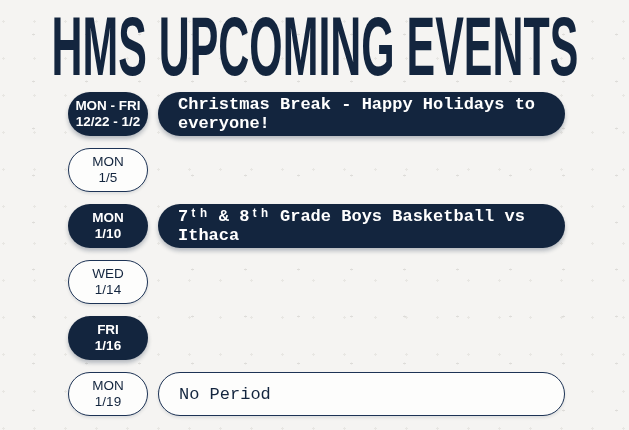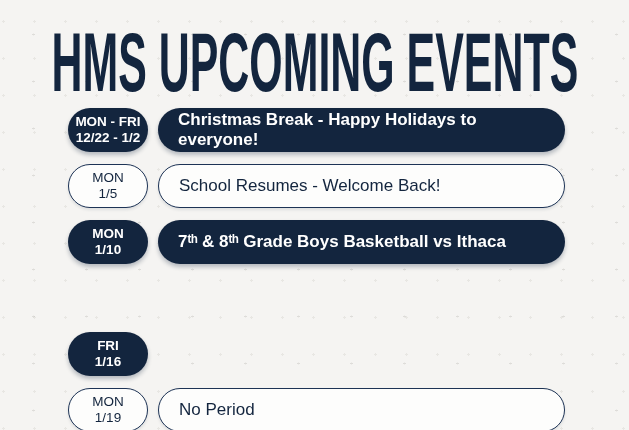--- a/index.html
+++ b/index.html
@@ -15,21 +15,21 @@
     background-image:
       radial-gradient(rgba(160,158,150,.28) 1px, transparent 1.2px),
       radial-gradient(rgba(170,168,160,.18) 1px, transparent 1.2px);
     background-size:53px 47px, 31px 37px;
     background-position:7px 11px, 19px 3px;
     font-family:"Liberation Sans","DejaVu Sans",sans-serif;
     color:var(--navy);
   }
   .title-wrap{
     height:92px;
-    margin-top:16px;
+    margin-top:0;
     display:flex;
     align-items:center;
     justify-content:center;
     overflow:visible;
   }
   .title{
     font-size:78px;
     font-weight:bold;
     white-space:nowrap;
     letter-spacing:0px;
@@ -59,20 +59,21 @@
     flex-direction:column;
     justify-content:center;
     line-height:1.18;
     font-size:13.5px;
     text-align:center;
   }
   .event-bar{
     flex:1 1 auto;
     padding:0 20px;
     font-size:17px;
+    font-family:Liberation Mono, monospace;
   }
   .row.filled .pill{
     background:var(--navy);
     color:var(--light);
     box-shadow:0 3px 4px rgba(19,37,62,.28);
   }
   .row.filled .date-pill,
   .row.filled .event-bar{
     font-weight:600;
   }
@@ -103,36 +104,37 @@
     <div class="pill event-bar">
       <span>Christmas Break - Happy Holidays to everyone!</span>
     </div>
   </div>
 
   <div class="row outline">
     <div class="pill date-pill">
       <span>MON</span>
       <span>1/5</span>
     </div>
-    <div class="pill event-bar">
-      <span>School Resumes - Welcome Back!</span>
-    </div>
   </div>
 
   <div class="row filled">
     <div class="pill date-pill">
       <span>MON</span>
       <span>1/10</span>
     </div>
     <div class="pill event-bar">
       <span>7ᵗʰ &amp; 8ᵗʰ Grade Boys Basketball vs Ithaca</span>
     </div>
   </div>
 
   <div class="row outline">
+    <div class="pill date-pill">
+      <span>WED</span>
+      <span>1/14</span>
+    </div>
   </div>
 
   <div class="row filled">
     <div class="pill date-pill">
       <span>FRI</span>
       <span>1/16</span>
     </div>
   </div>
 
   <div class="row outline">

